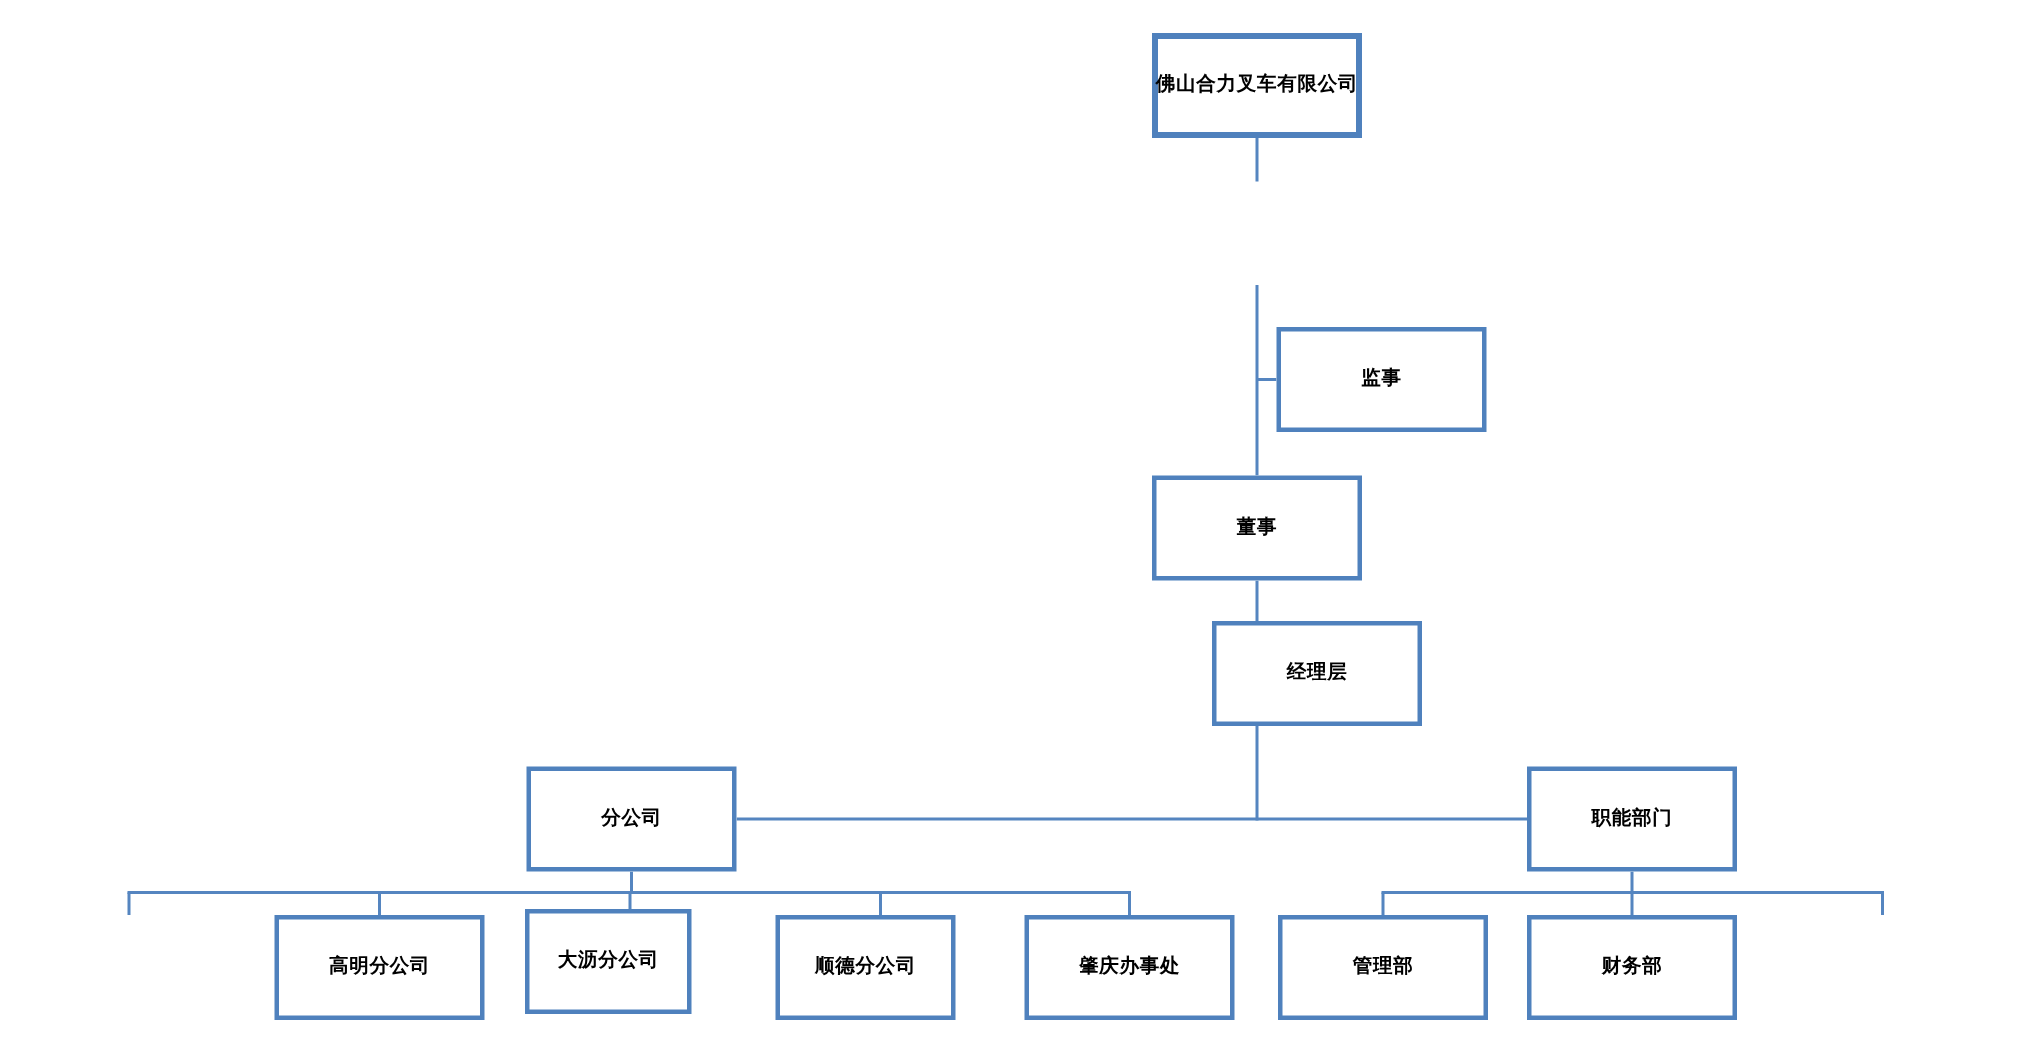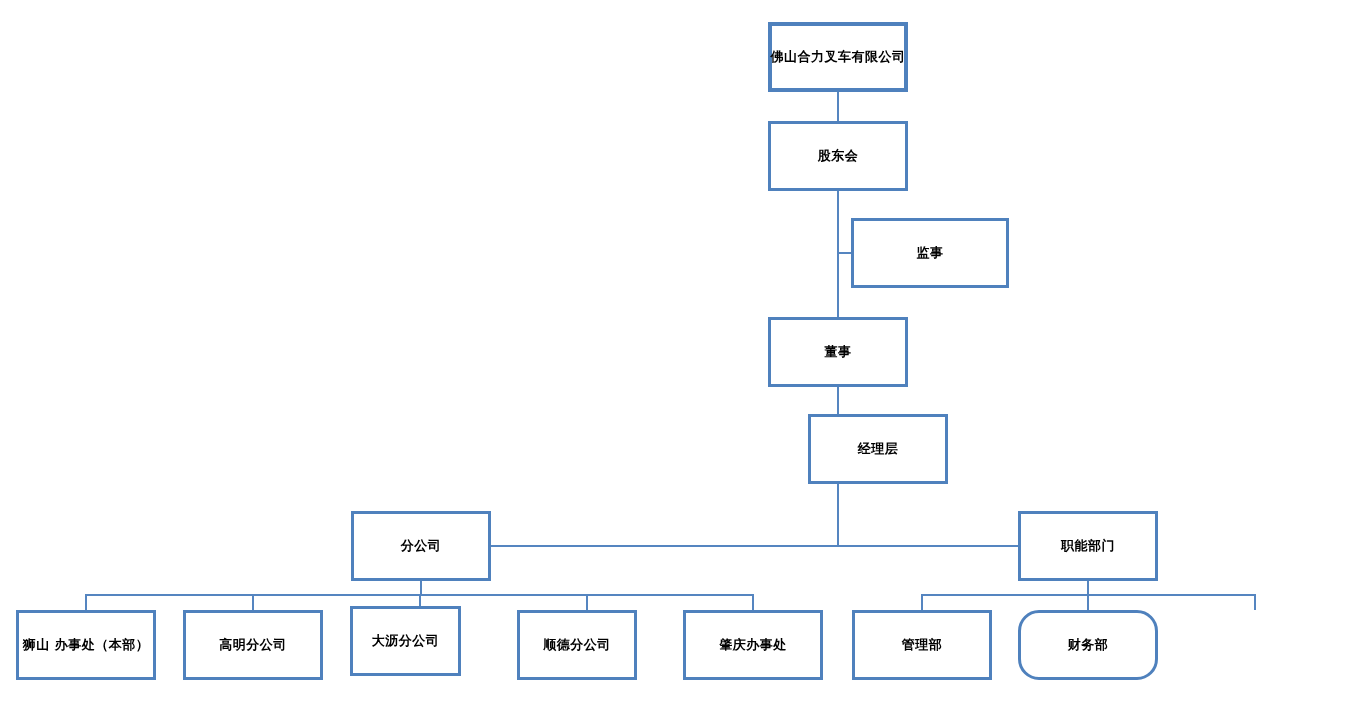--- a/index.html
+++ b/index.html
@@ -62,52 +62,46 @@
     <div class="connector" data-name="connector-line-vertical" style="left: 586px; top: 595px; width: 2px; height: 15px;"></div>
     <div class="connector" data-name="connector-line-vertical" style="left: 752px; top: 595px; width: 2px; height: 15px;"></div>
     <div class="connector" data-name="connector-line-vertical" style="left: 1087px; top: 581px; width: 2px; height: 15px;"></div>
     <div class="connector" data-name="connector-line-horizontal" style="left: 921px; top: 594px; width: 335px; height: 2px;"></div>
     <div class="connector" data-name="connector-line-vertical" style="left: 921px; top: 595px; width: 2px; height: 15px;"></div>
     <div class="connector" data-name="connector-line-vertical" style="left: 1087px; top: 595px; width: 2px; height: 15px;"></div>
     <div class="connector" data-name="connector-line-vertical" style="left: 1254px; top: 595px; width: 2px; height: 15px;"></div>
     <div class="org-node" data-name="org-node-root" style="left: 768px; top: 22px; width: 140px; height: 70px;">
       <span class="org-node-label" data-name="org-node-label">佛山合力叉车有限公司</span>
     </div>
-    <div class="org-node" data-name="org-node-shareholders" style="left: 768px; top: 121px; width: 140px; height: 70px;">
-      <span class="org-node-label" data-name="org-node-label">股东会</span>
-    </div>
-    <div class="org-node" data-name="org-node-supervisor" style="left: 851px; top: 218px; width: 158px; height: 70px;">
+    <div class="org-node" data-name="org-node-supervisor" style="left: 851px; top: 218px; width: 140px; height: 70px;">
       <span class="org-node-label" data-name="org-node-label">监事</span>
     </div>
     <div class="org-node" data-name="org-node-director" style="left: 768px; top: 317px; width: 140px; height: 70px;">
       <span class="org-node-label" data-name="org-node-label">董事</span>
     </div>
     <div class="org-node" data-name="org-node-management-level" style="left: 808px; top: 414px; width: 140px; height: 70px;">
       <span class="org-node-label" data-name="org-node-label">经理层</span>
     </div>
     <div class="org-node" data-name="org-node-branch-companies" style="left: 351px; top: 511px; width: 140px; height: 70px;">
       <span class="org-node-label" data-name="org-node-label">分公司</span>
     </div>
     <div class="org-node" data-name="org-node-functional-departments" style="left: 1018px; top: 511px; width: 140px; height: 70px;">
       <span class="org-node-label" data-name="org-node-label">职能部门</span>
-    </div>
-    <div class="org-node" data-name="org-node-shishan-office-hq" style="left: 16px; top: 610px; width: 140px; height: 70px;">
-      <span class="org-node-label" data-name="org-node-label">狮山 办事处（本部）</span>
     </div>
     <div class="org-node" data-name="org-node-gaoming-branch" style="left: 183px; top: 610px; width: 140px; height: 70px;">
       <span class="org-node-label" data-name="org-node-label">高明分公司</span>
     </div>
     <div class="org-node" data-name="org-node-dali-branch" style="left: 350px; top: 606px; width: 111px; height: 70px;">
       <span class="org-node-label" data-name="org-node-label">大沥分公司</span>
     </div>
     <div class="org-node" data-name="org-node-shunde-branch" style="left: 517px; top: 610px; width: 120px; height: 70px;">
       <span class="org-node-label" data-name="org-node-label">顺德分公司</span>
     </div>
     <div class="org-node" data-name="org-node-zhaoqing-office" style="left: 683px; top: 610px; width: 140px; height: 70px; align-items: center;">
       <span class="org-node-label" data-name="org-node-label">肇庆办事处</span>
     </div>
     <div class="org-node" data-name="org-node-management-dept" style="left: 852px; top: 610px; width: 140px; height: 70px; justify-content: center;">
       <span class="org-node-label" data-name="org-node-label">管理部</span>
     </div>
-    <div class="org-node" data-name="org-node-finance-dept" style="left: 1018px; top: 610px; width: 140px; height: 70px; border-radius: 21px;">
+    <div class="org-node" data-name="org-node-finance-dept" style="left: 1018px; top: 610px; width: 140px; height: 70px;">
       <span class="org-node-label" data-name="org-node-label">财务部</span>
     </div>
   </div>
 
 </body></html>

